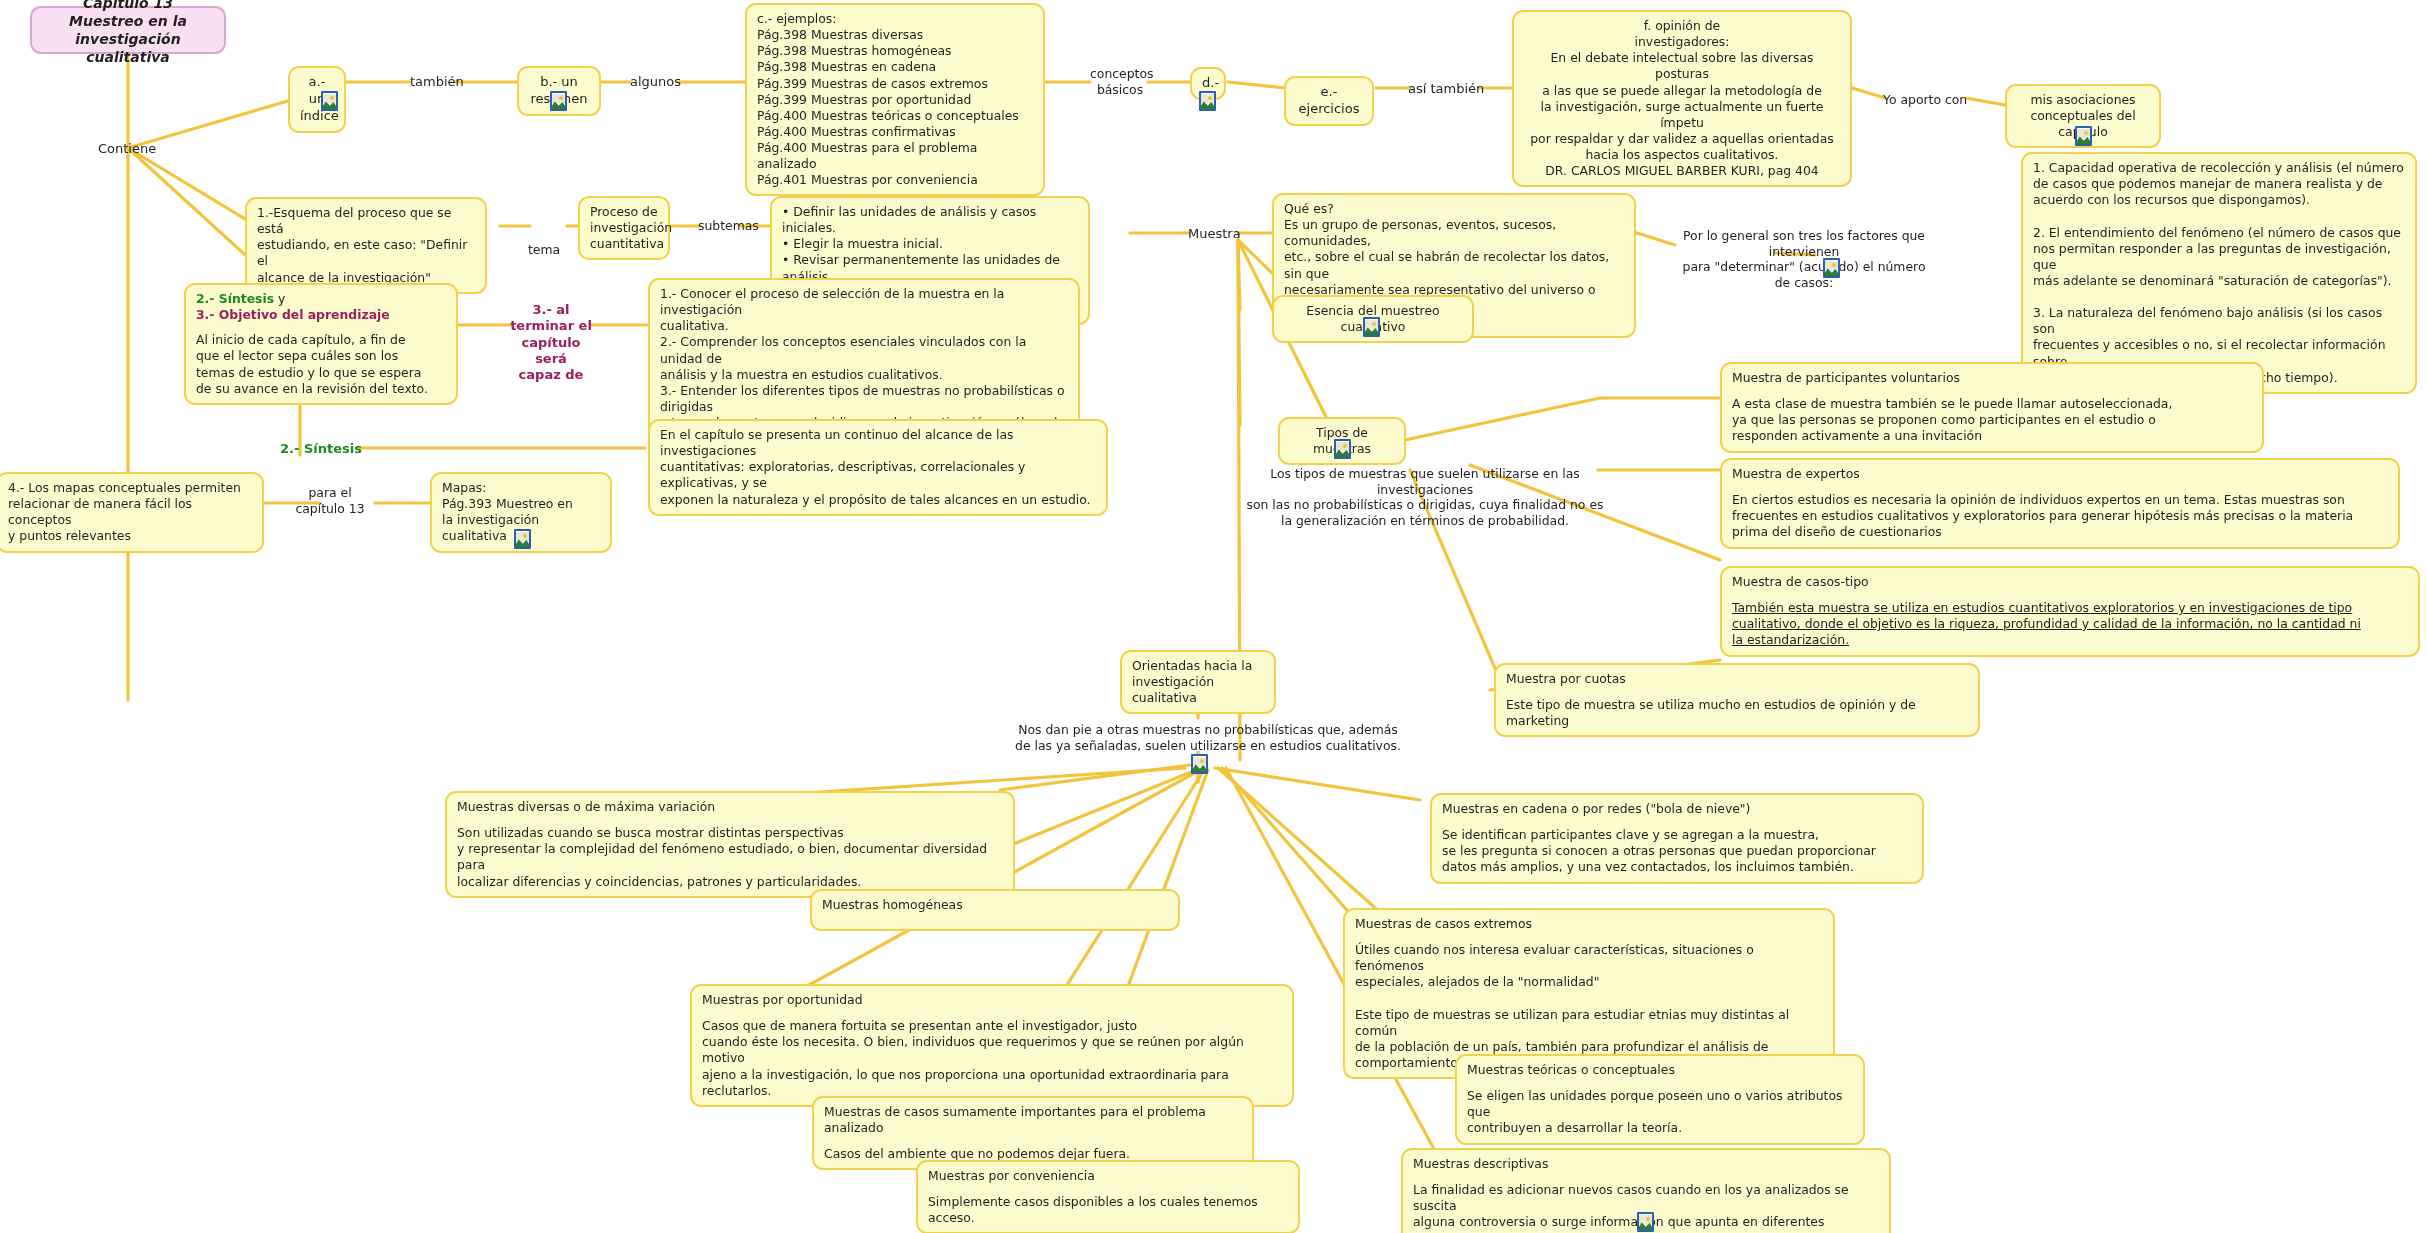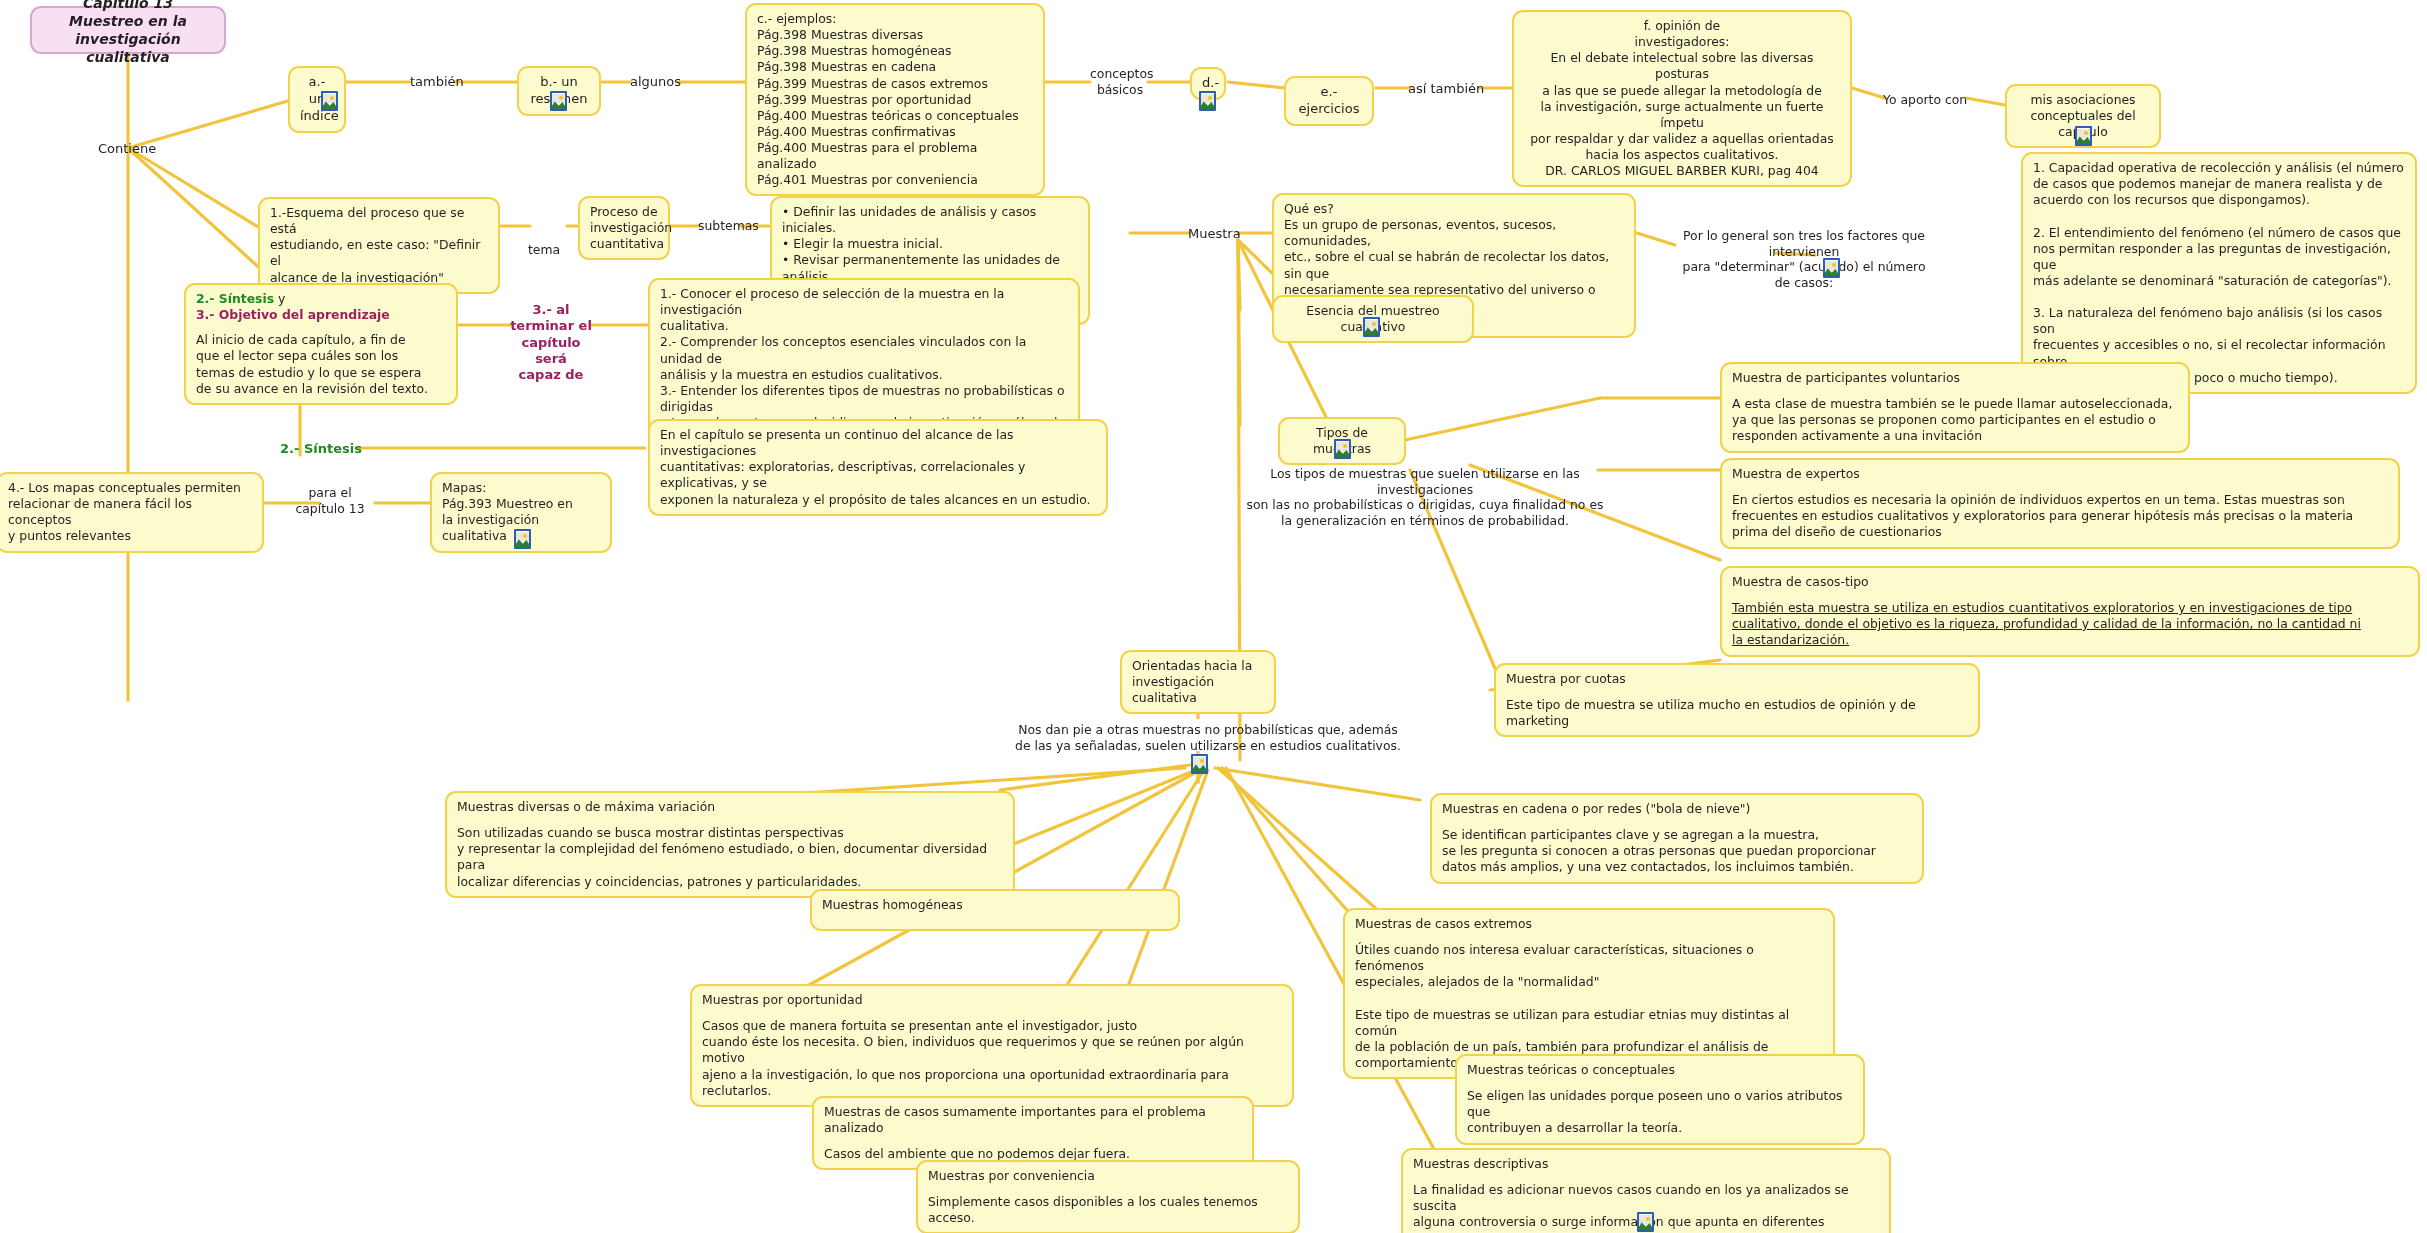--- a/index.html
+++ b/index.html
@@ -232,21 +232,21 @@
 
 2. El entendimiento del fenómeno (el número de casos que
 nos permitan responder a las preguntas de investigación, que
 más adelante se denominará "saturación de categorías").
 
 3. La naturaleza del fenómeno bajo análisis (si los casos son
 frecuentes y accesibles o no, si el recolectar información sobre
 éstos lleva relativamente poco o mucho tiempo).</span>
   </div>
 
-  <div class="node t12" style="left:258px;top:197px;width:242px;">
+  <div class="node t12" style="left:245px;top:197px;width:242px;">
     <span style="white-space:pre-line;">1.-Esquema del proceso que se está
 estudiando, en este caso: "Definir el
 alcance de la investigación"</span>
   </div>
 
   <div class="lbl t12" style="left:528px;top:218px;margin-top:24px;">tema</div>
 
   <div class="node t12" style="left:578px;top:196px;width:92px;">
     <span style="white-space:pre-line;">Proceso de
 investigación
@@ -359,21 +359,21 @@
     <span class="imgicon">
         <span class="frame"></span>
         <span class="pic">
           <span class="sky"></span>
           <span class="sun"></span>
           <span class="hill"></span>
         </span>
       </span>
   </div>
 
-  <div class="node t12" style="left:1720px;top:362px;width:470px;">
+  <div class="node t12" style="left:1720px;top:362px;width:544px;">
     <div>Muestra de participantes voluntarios</div>
     <div style="height:10px"></div>
     <div style="white-space:pre-line;">A esta clase de muestra también se le puede llamar autoseleccionada,
 ya que las personas se proponen como participantes en el estudio o
 responden activamente a una invitación</div>
   </div>
 
   <div class="node t12" style="left:1720px;top:458px;width:680px;">
     <div>Muestra de expertos</div>
     <div style="height:10px"></div>

